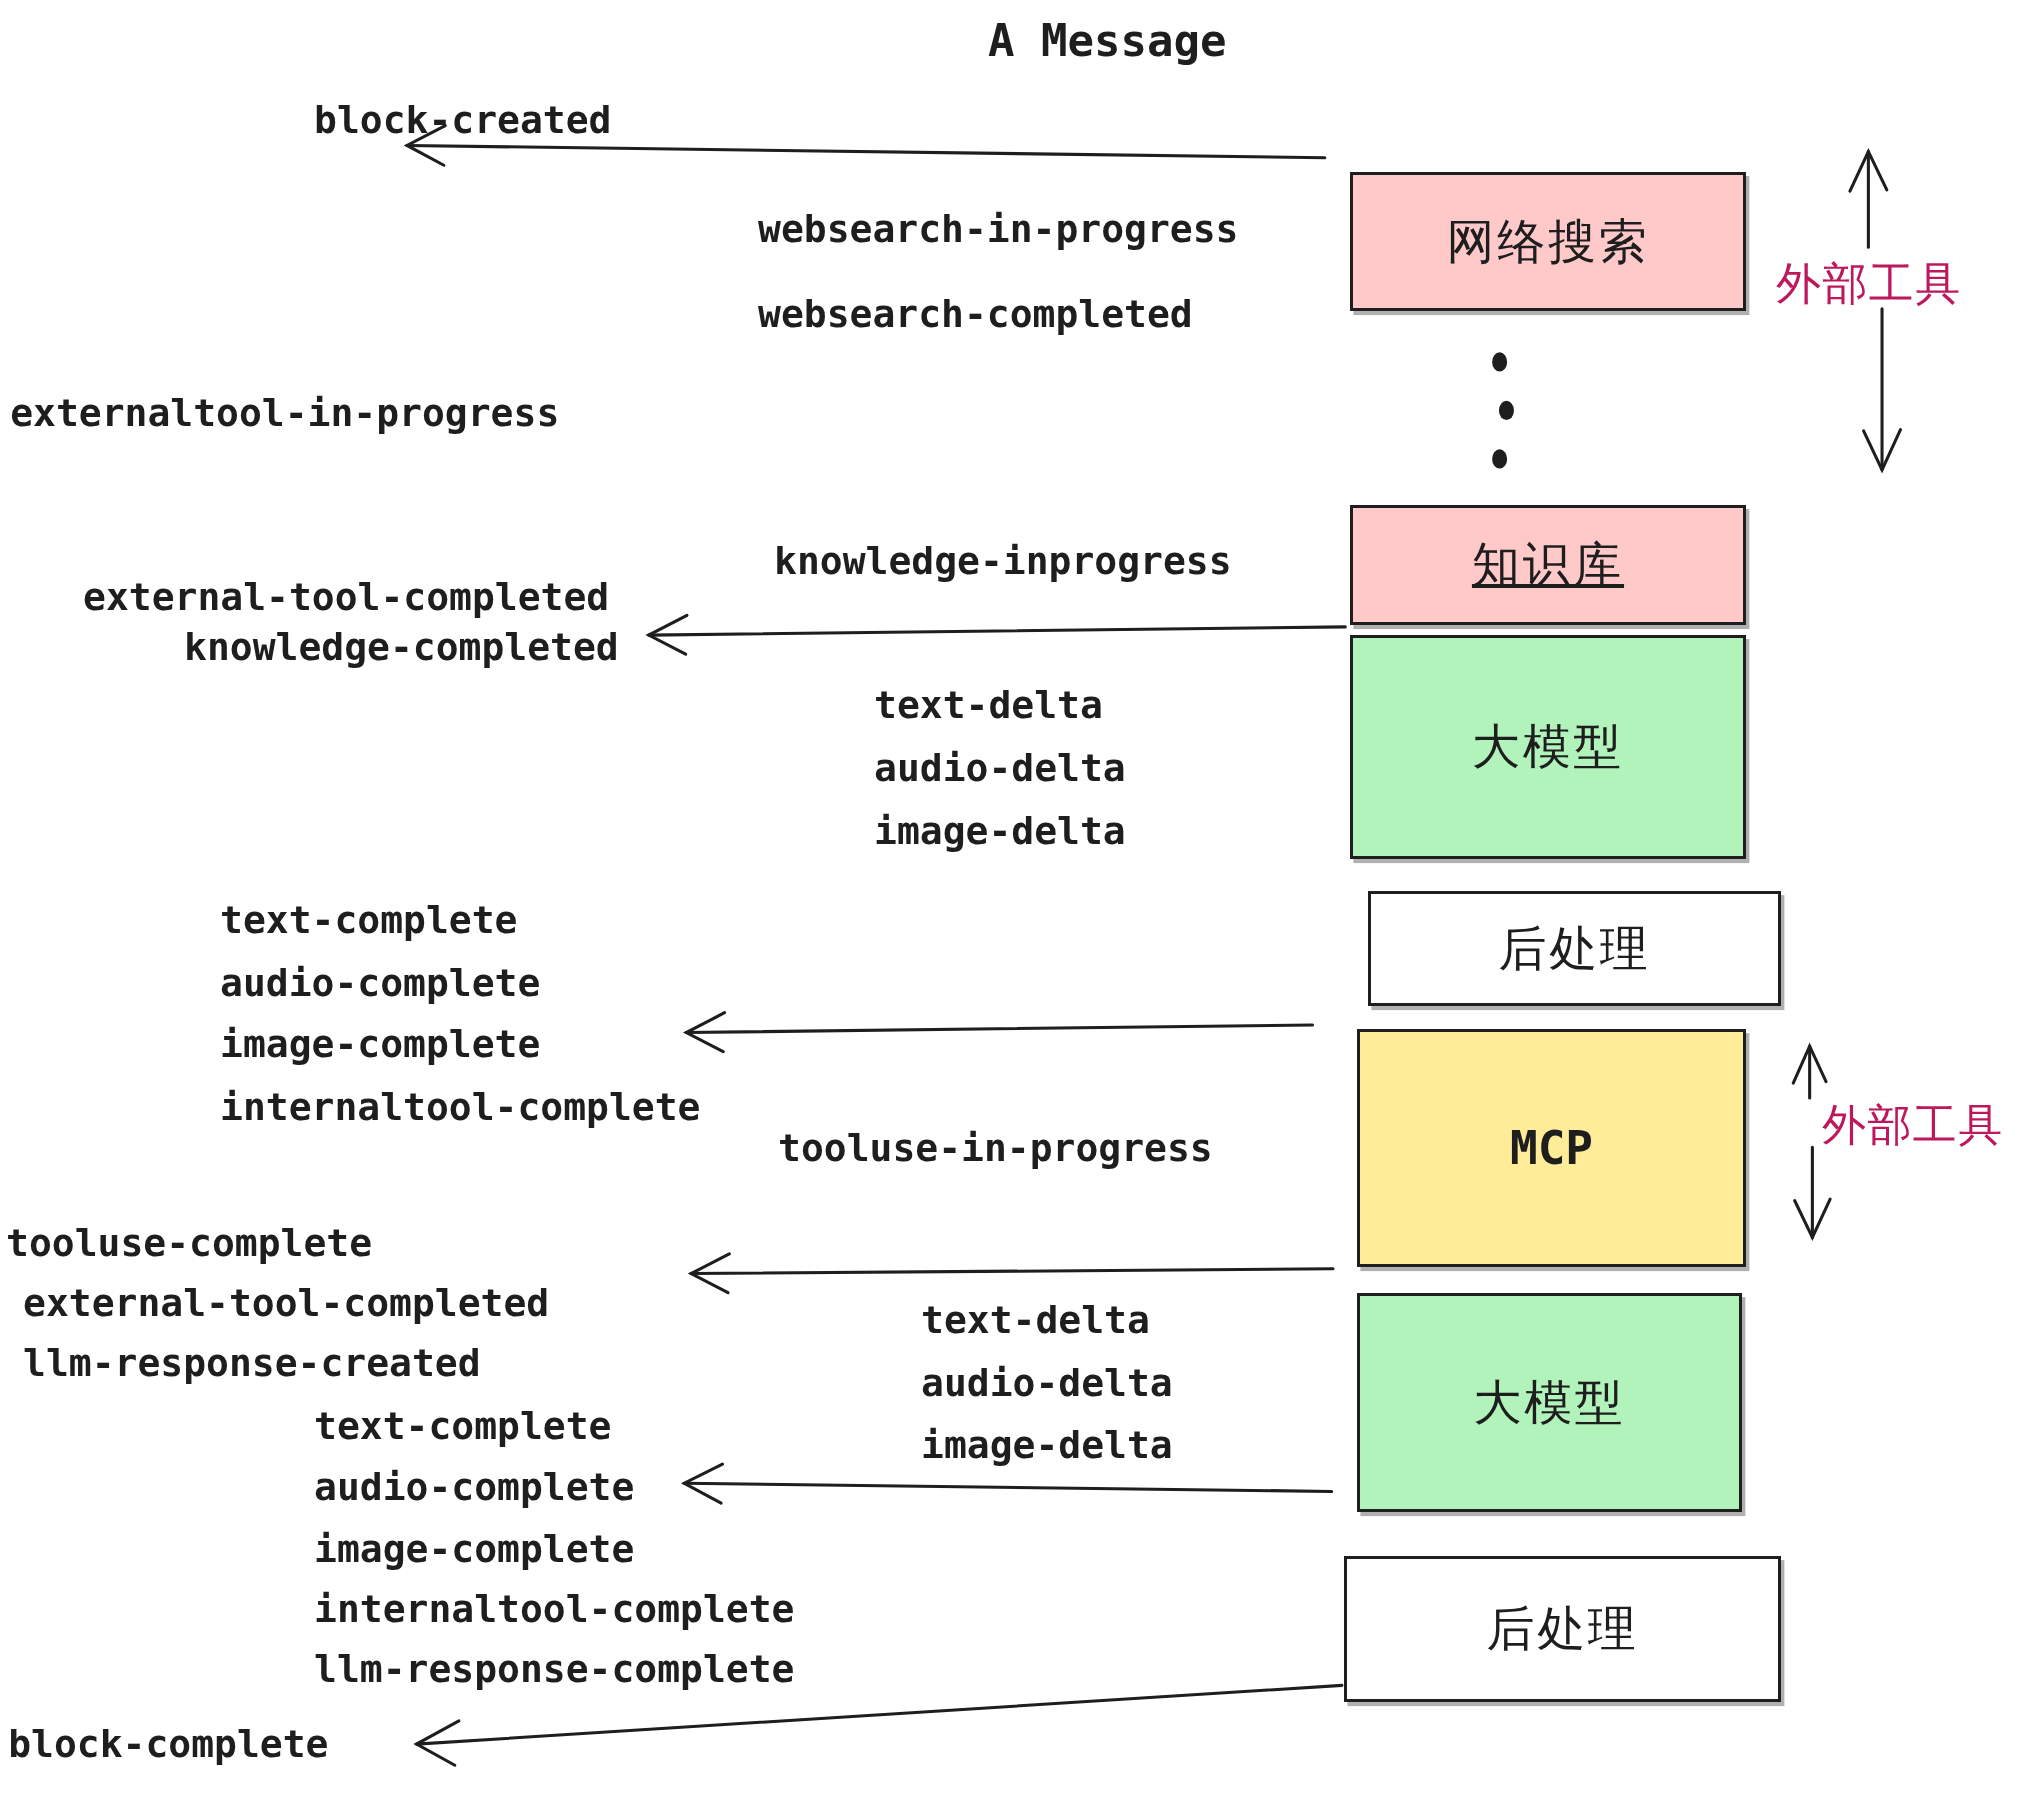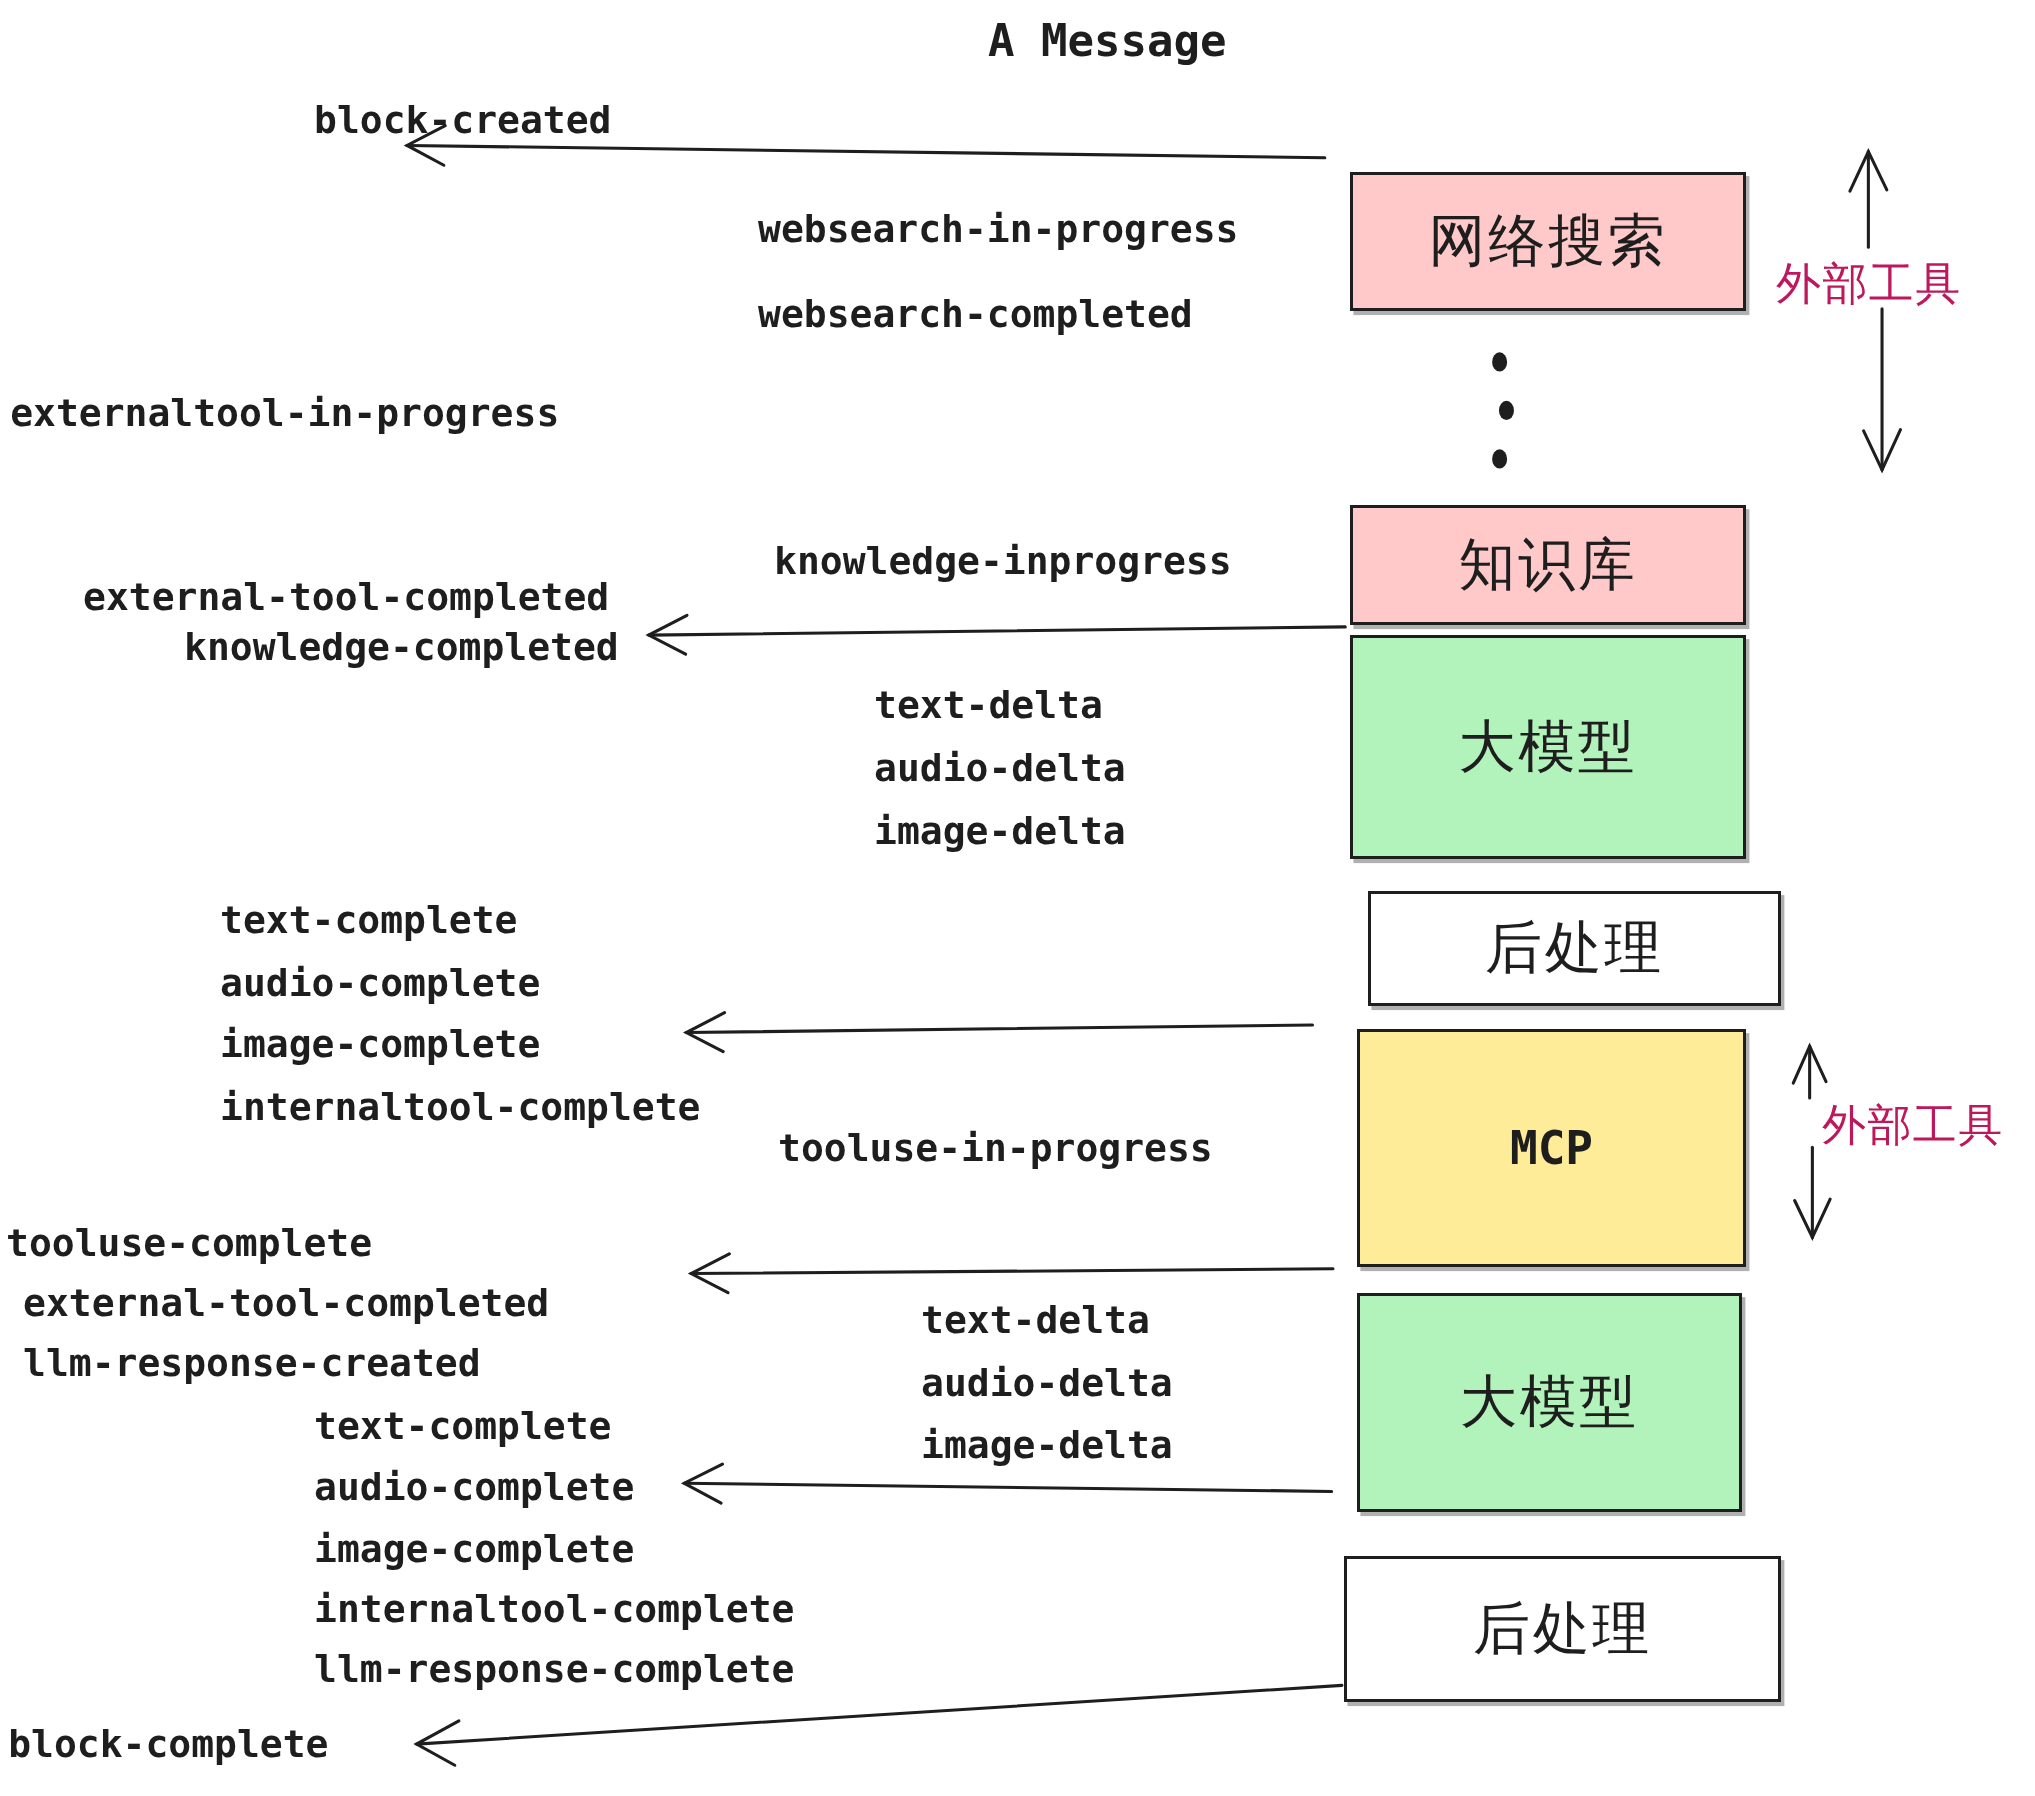--- a/index.html
+++ b/index.html
@@ -32,21 +32,21 @@
     position:absolute;
     border:3.4px solid #1e1e1e;
     box-sizing:border-box;
     display:flex;
     align-items:center;
     justify-content:center;
     box-shadow:3.4px 4.1px 0 rgba(30,30,30,0.35);
   }
   .box .cjk{
     font-family:"Liberation Sans","DejaVu Sans",sans-serif;
-    font-size:57px;
+    font-size:48px;
     color:#1e1e1e;
     letter-spacing:2.7px;
   }
   .box .mono{
     font-family:"DejaVu Sans Mono","Liberation Mono",monospace;
     font-size:46px;
     font-weight:bold;
     color:#1e1e1e;
   }
   .side-label{
@@ -111,21 +111,21 @@
   <div class="evt" style="left:314px;  top:1529px;">image-complete</div>
   <div class="evt" style="left:314px;  top:1589px;">internaltool-complete</div>
   <div class="evt" style="left:314px;  top:1649px;">llm-response-complete</div>
 
   <div class="evt" style="left:8.2px;   top:1724px;">block-complete</div>
 
   <div class="box" style="left:1350px; top:172px;  width:396px; height:139px; background:#ffc9c9;">
     <span class="cjk">网络搜索</span>
   </div>
 
-  <div class="box" style="left:1350px; top:505px;  width:396px; height:120px; background:#ffc9c9;">
+  <div class="box" style="left:1350px; top:505px;  width:396px; height:120px; background:#ffc9c9;text-decoration:underline;">
     <span class="cjk">知识库</span>
   </div>
 
   <div class="box" style="left:1350px; top:635px;  width:396px; height:224px; background:#b2f2bb;">
     <span class="cjk">大模型</span>
   </div>
 
   <div class="box" style="left:1368px; top:891px; width:413px; height:115px; background:#ffffff;">
     <span class="cjk">后处理</span>
   </div>

